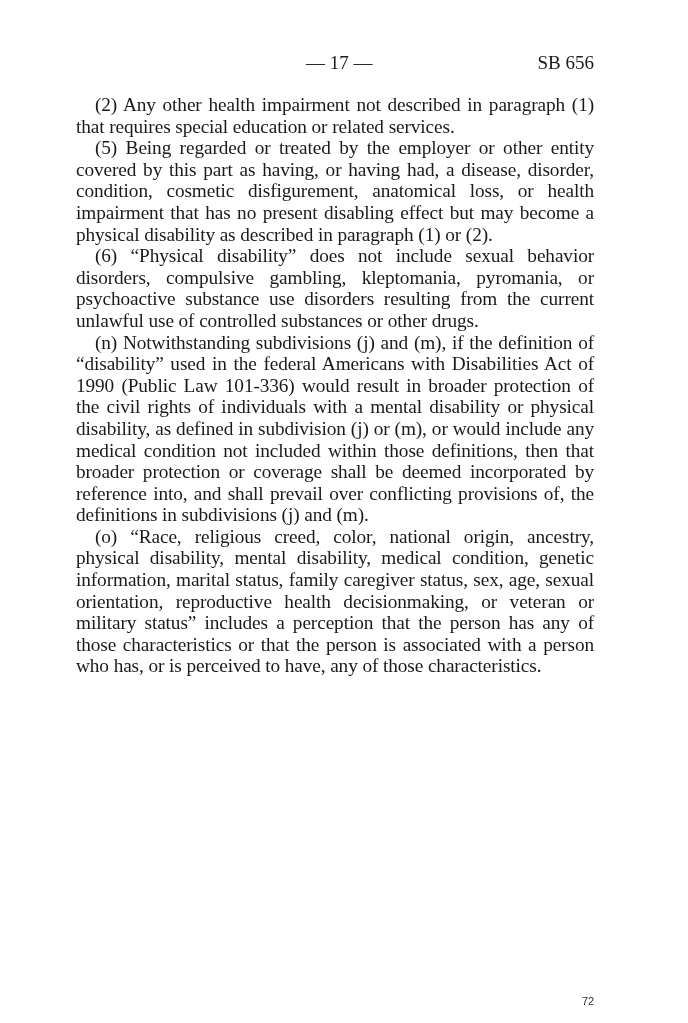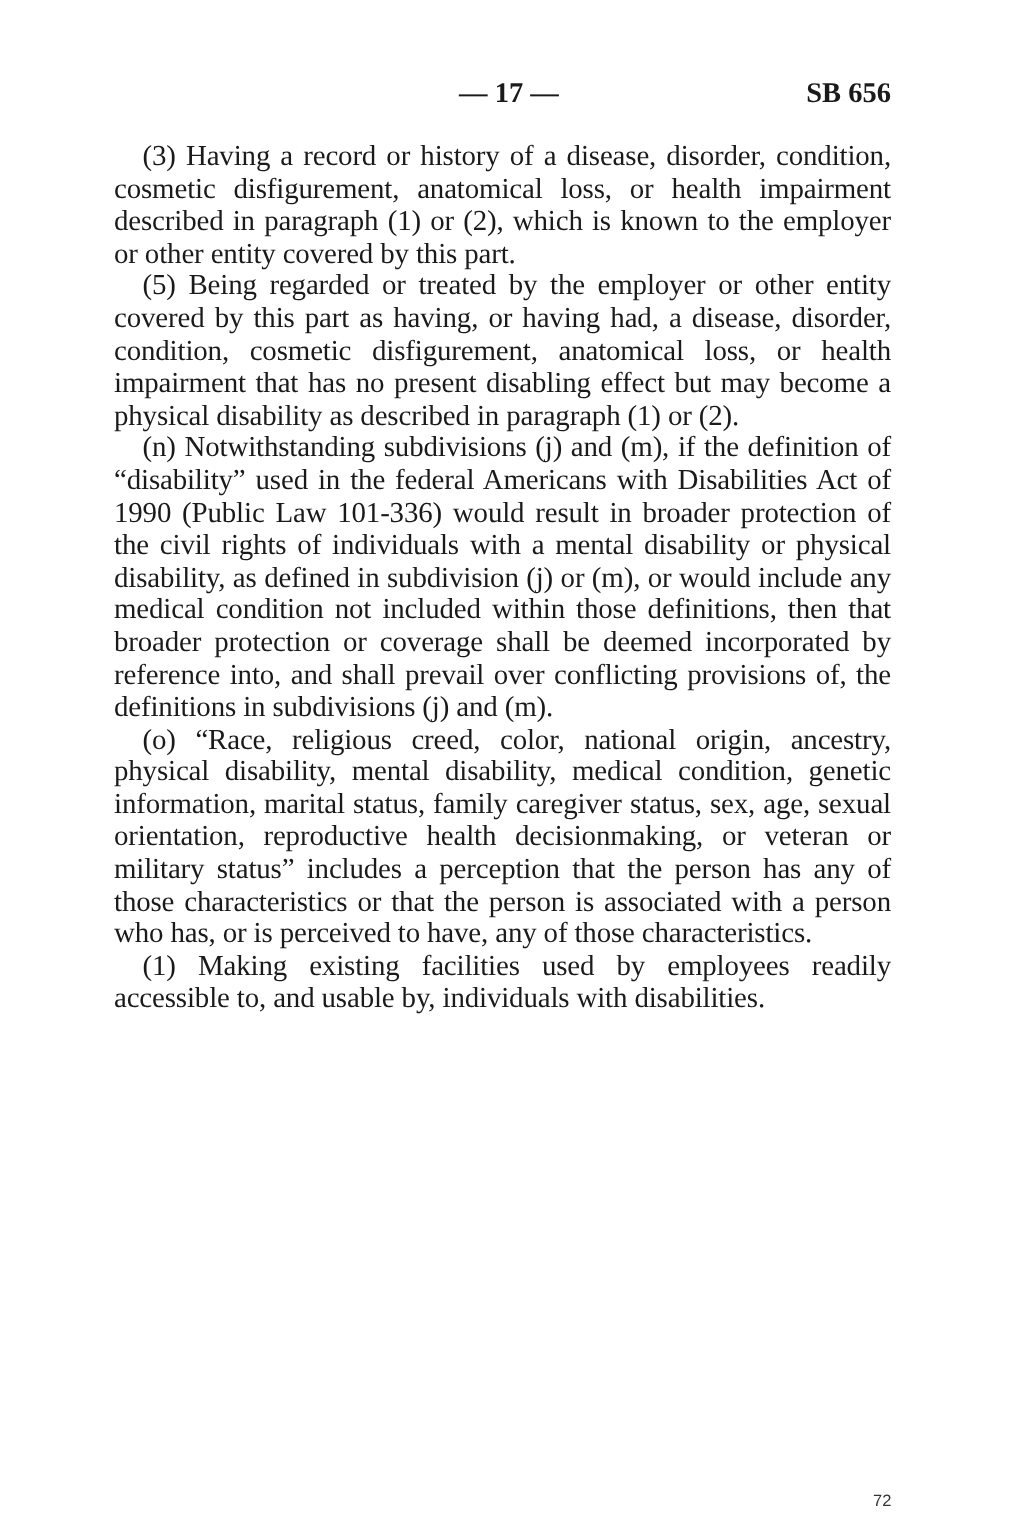--- a/index.html
+++ b/index.html
@@ -15,21 +15,21 @@
       font-family: "DejaVu Serif", "Liberation Serif", serif;
       color: #1a1a1a;
     }
     .header {
       position: absolute;
       top: 52px;
       left: 76px;
       width: 518px;
       height: 24px;
       font-family: "Liberation Serif", "DejaVu Serif", serif;
-      font-weight: bold;
+      font-weight: normal;
       font-size: 19px;
     }
     .header .page-num {
       position: absolute;
       left: 230px;
       top: 0;
     }
     .header .bill-id {
       position: absolute;
       right: 0;
@@ -62,20 +62,20 @@
   </style>
 </head>
 <body>
 
 <div class="header">
   <span class="page-num">— 17 —</span>
   <span class="bill-id">SB 656</span>
 </div>
 
 <div class="body-text">
-  <p class="para">(3)  Having a record or history of a disease, disorder, condition, cosmetic disfigurement, anatomical loss, or health impairment described in paragraph (1) or (2), which is known to the employer or other entity covered by this part.</p>
+  <p class="para">(2)  Any other health impairment not described in paragraph (1) that requires special education or related services.</p>
   <p class="para">(5)  Being regarded or treated by the employer or other entity covered by this part as having, or having had, a disease, disorder, condition, cosmetic disfigurement, anatomical loss, or health impairment that has no present disabling effect but may become a physical disability as described in paragraph (1) or (2).</p>
+  <p class="para">(6) “Physical disability” does not include sexual behavior disorders, compulsive gambling, kleptomania, pyromania, or psychoactive substance use disorders resulting from the current unlawful use of controlled substances or other drugs.</p>
   <p class="para">(n)  Notwithstanding subdivisions (j) and (m), if the definition of “disability” used in the federal Americans with Disabilities Act of 1990 (Public Law 101-336) would result in broader protection of the civil rights of individuals with a mental disability or physical disability, as defined in subdivision (j) or (m), or would include any medical condition not included within those definitions, then that broader protection or coverage shall be deemed incorporated by reference into, and shall prevail over conflicting provisions of, the definitions in subdivisions (j) and (m).</p>
   <p class="para">(o) “Race, religious creed, color, national origin, ancestry, physical disability, mental disability, medical condition, genetic information, marital status, family caregiver status, sex, age, sexual orientation, reproductive health decisionmaking, or veteran or military status” includes a perception that the person has any of those characteristics or that the person is associated with a person who has, or is perceived to have, any of those characteristics.</p>
-  <p class="para">(1) Making existing facilities used by employees readily accessible to, and usable by, individuals with disabilities.</p>
 </div>
 
 <div class="footer-num">72</div>
 
 </body></html>

